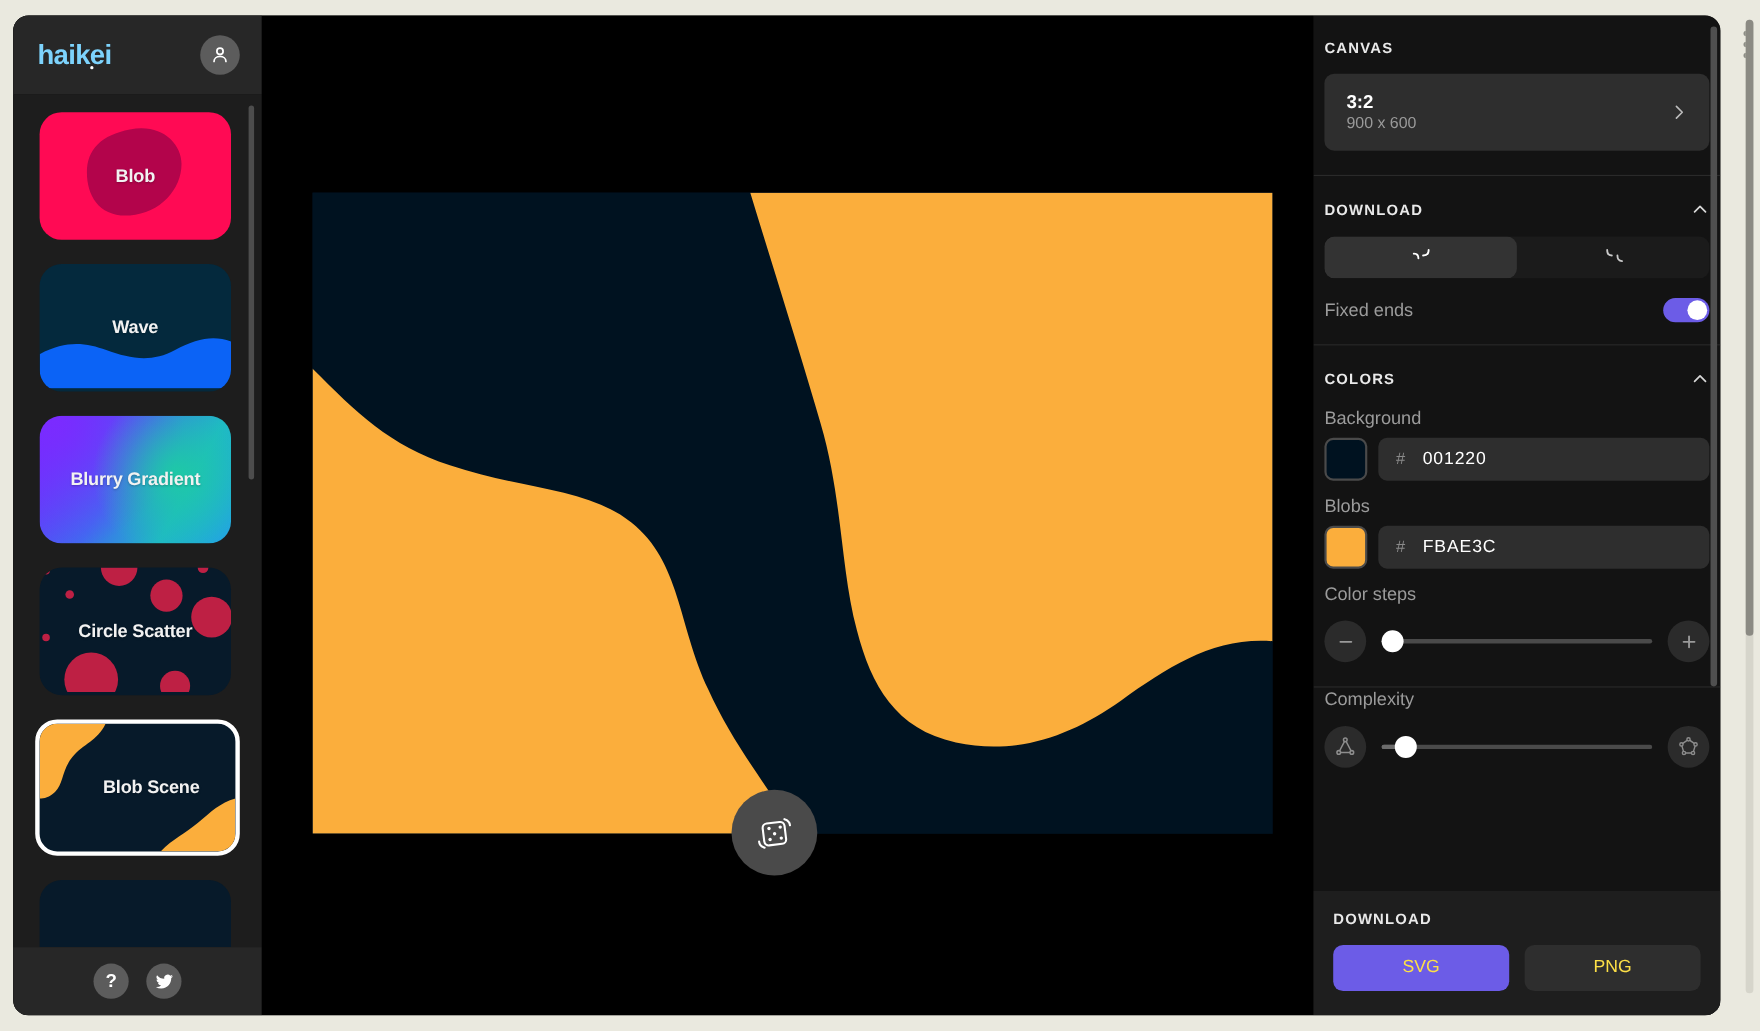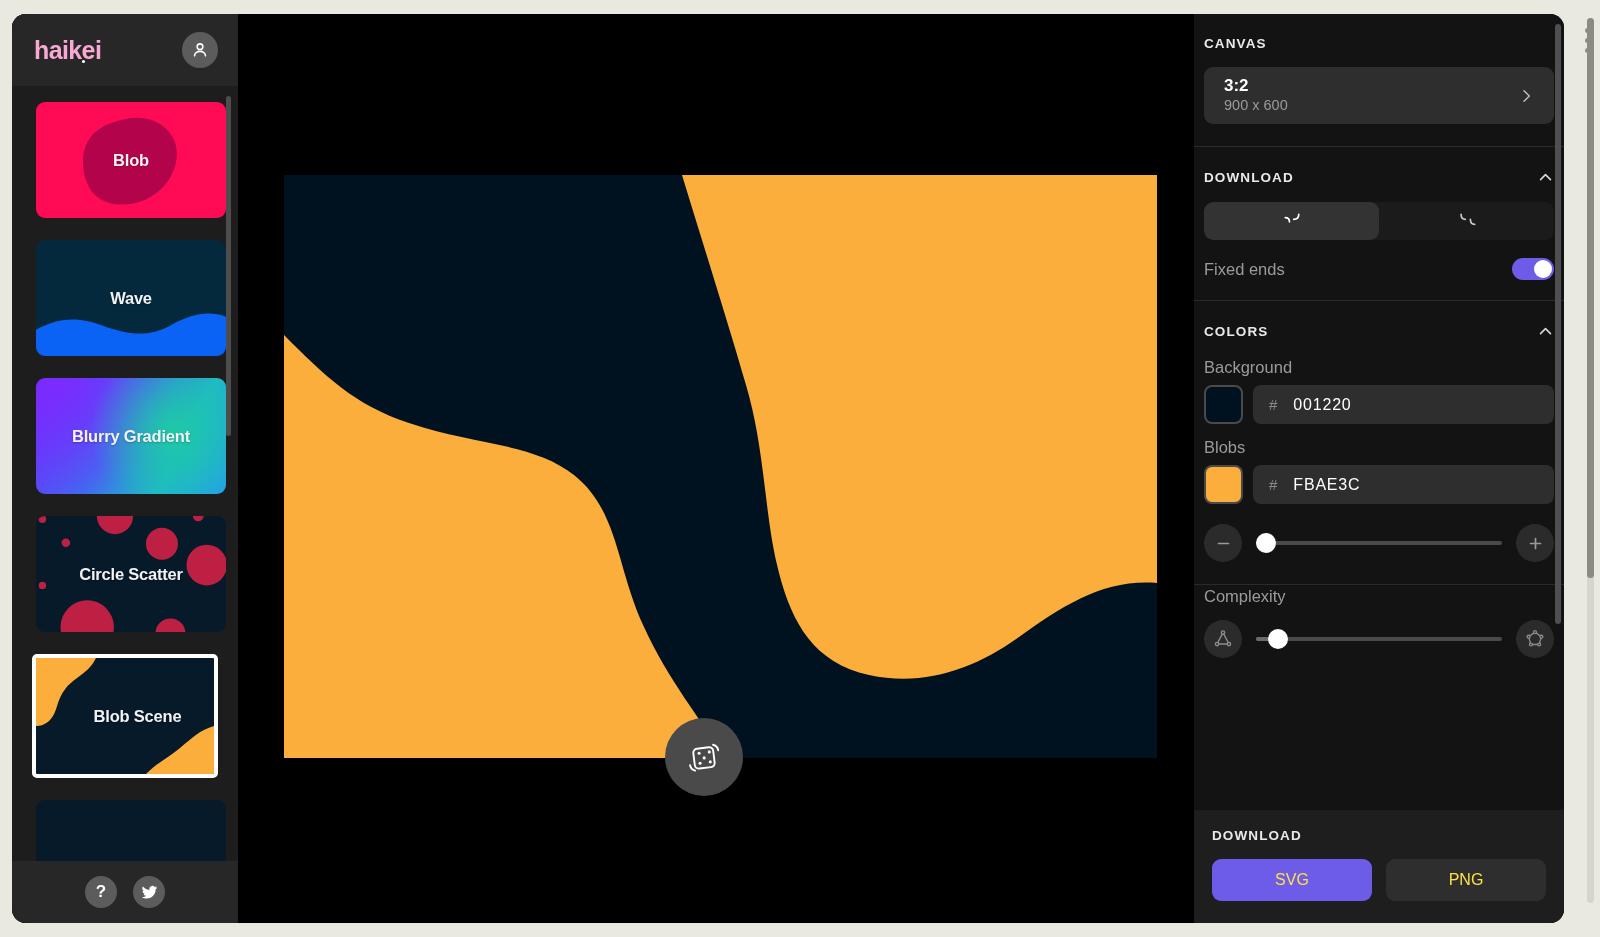--- a/index.html
+++ b/index.html
@@ -66,21 +66,21 @@
     flex: 0 0 72px;
     background: #272727;
     display: flex;
     align-items: center;
     justify-content: space-between;
     padding: 0 20px 0 22px;
   }
   #logo {
     font-size: 25px;
     font-weight: 700;
-    color: #f9a8d4;
+    color: #7dd3fc;
     letter-spacing: -0.6px;
     position: relative;
     line-height: 1;
   }
   #logo .dot-i {
     position: absolute;
     width: 3px; height: 3px;
     background: #fff;
     border-radius: 50%;
     left: 48px;
@@ -100,23 +100,23 @@
     overflow: hidden;
     background: #1d1d1d;
     padding: 16px 0 0 0;
   }
   .preset-item {
     width: 178px;
     margin: 0 auto 22px auto;
     position: relative;
   }
   .preset-card {
-    width: 190px;
+    width: 174px;
     height: 116px;
-    border-radius: 9px;
+    border-radius: 20px;
     position: relative;
     overflow: hidden;
     display: flex;
     align-items: center;
     justify-content: center;
   }
   .preset-label {
     position: relative;
     z-index: 5;
     color: #f2f2f2;
@@ -125,21 +125,21 @@
     letter-spacing: -0.2px;
     text-shadow: 0 1px 2px rgba(0,0,0,.25);
   }
   .preset-item.selected {
     width: 186px;
   }
   .preset-item.selected .preset-card {
     width: 186px;
     height: 124px;
     border: 4px solid #ffffff;
-    border-radius: 5px;
+    border-radius: 20px;
     padding-left: 25px;
   }
   #preset-scroll-thumb {
     position: absolute;
     right: 7px; top: 10px;
     width: 5px; height: 340px;
     background: #4d4d4d;
     border-radius: 3px;
   }
 
@@ -215,21 +215,21 @@
     display: flex;
     align-items: center;
     justify-content: space-between;
     padding: 22px 0 16px 0;
   }
   .chev-up, .chev-right { color: #cfcfcf; display: block; }
 
   #canvas-size-button {
     background: #2e2e2e;
     border-radius: 9px;
-    height: 57px;
+    height: 70px;
     display: flex;
     align-items: center;
     justify-content: space-between;
     padding: 0 20px;
     margin-bottom: 22px;
   }
   #canvas-ratio {
     font-size: 17px; font-weight: 700; color: #ffffff;
     line-height: 1.25;
   }
@@ -588,20 +588,21 @@
 
           <div class="sub-label">Blobs</div>
           <div class="color-row">
             <div class="swatch" style="background:#FBAE3C;"></div>
             <div class="hex-field">
               <span class="hash">#</span>
               <span class="hex-value">FBAE3C</span>
             </div>
           </div>
 
+          <div class="sub-label" style="margin-top:14px;">Color steps</div>
           <div class="slider-row">
             <div class="round-btn">
               <svg width="17" height="17" viewBox="0 0 24 24" stroke="#9a9a9a" stroke-width="2.4" stroke-linecap="round">
                 <line x1="5" y1="12" x2="19" y2="12"></line>
               </svg>
             </div>
             <div class="slider-track">
               <div class="slider-fill" style="width:4%;"></div>
               <div class="slider-knob" style="left:4%;"></div>
             </div>

